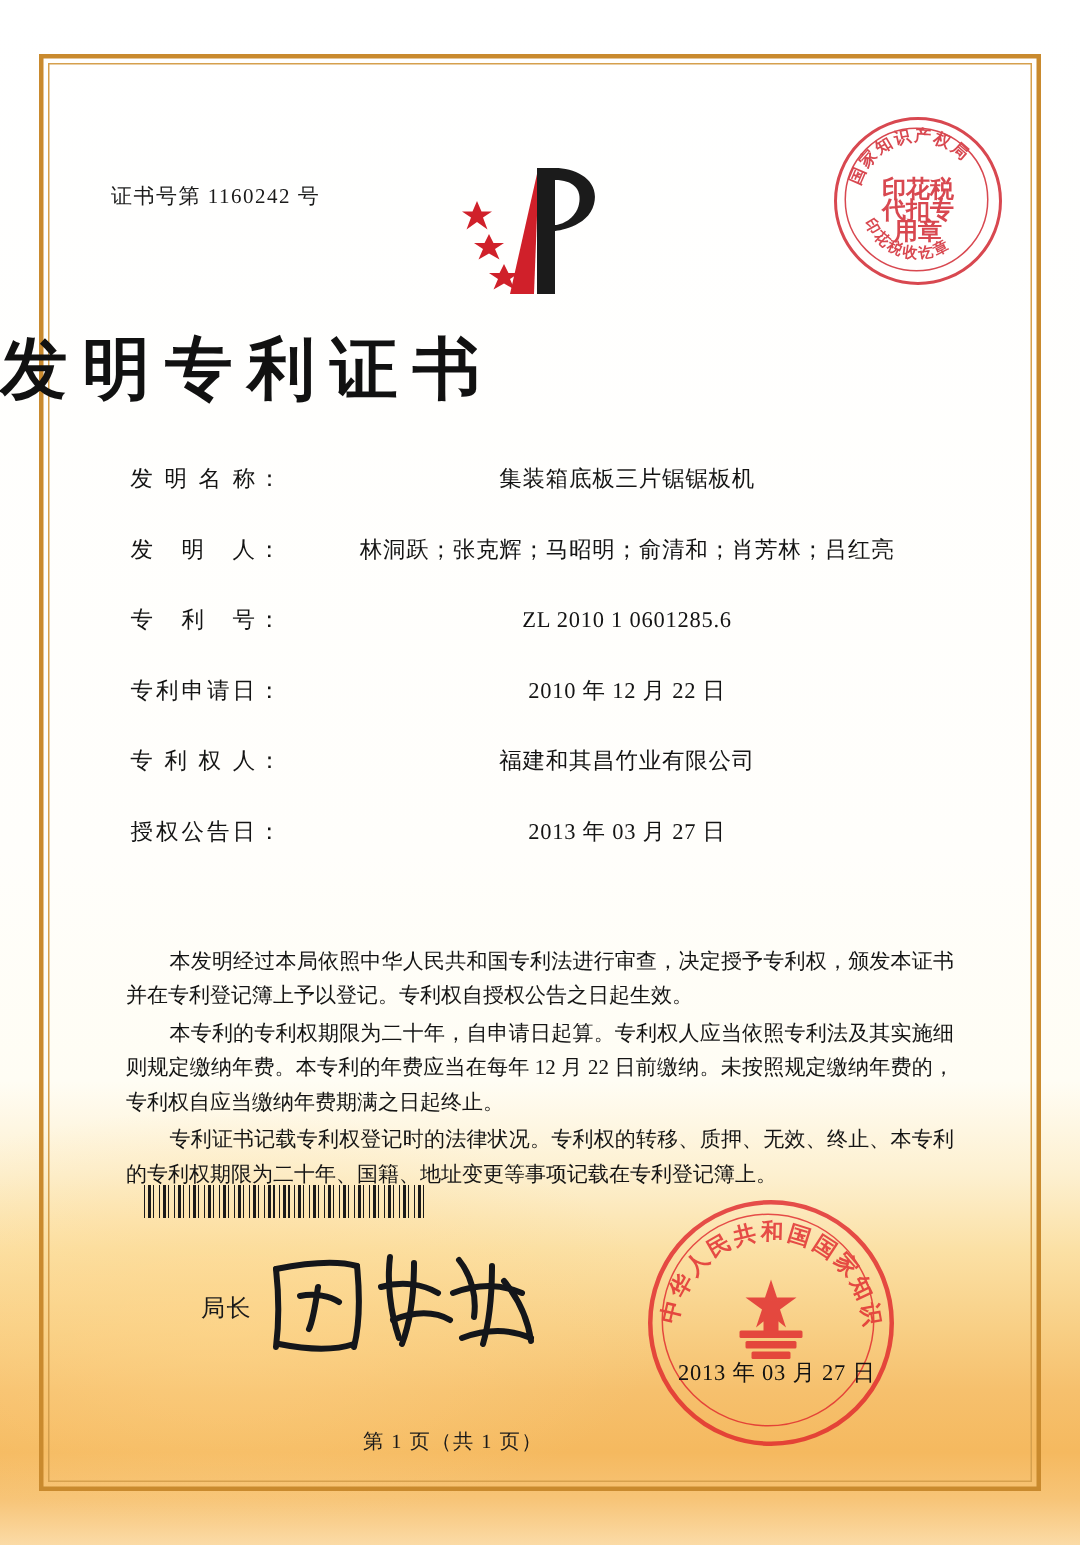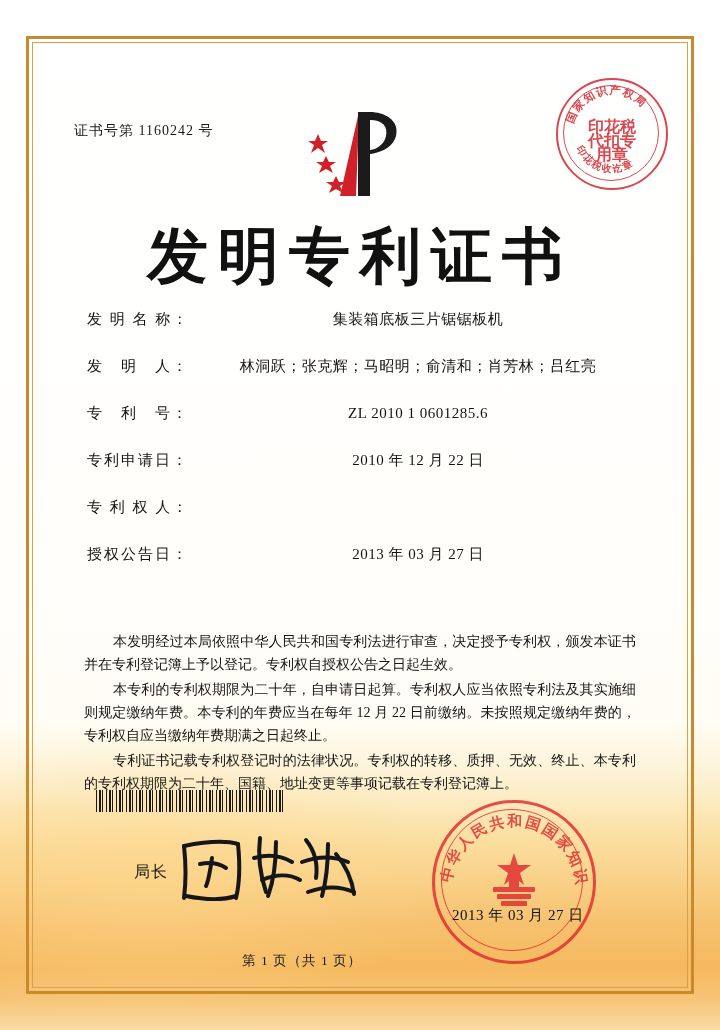--- a/index.html
+++ b/index.html
@@ -80,22 +80,21 @@
     top: 104px;
     width: 120px;
     height: 100px;
   }
   
   .title {
     position: absolute;
     left: 0;
     top: 216px;
     width: 720px;
-    text-align: center;
-    font-size: 61px;
+    font-size: 45px;
     font-weight: bold;
     letter-spacing: 10px;
     color: #111;
     font-family: Liberation Sans, sans-serif;
   }
   
   .seal-top {
     position: absolute;
     left: 556px;
     top: 78px;
@@ -302,20 +301,21 @@
     <div class="field-row">
       <div class="field-label">专　利　号：</div>
       <div class="field-value">ZL 2010 1 0601285.6</div>
     </div>
     <div class="field-row">
       <div class="field-label">专利申请日：</div>
       <div class="field-value">2010 年 12 月 22 日</div>
     </div>
     <div class="field-row">
       <div class="field-label">专 利 权 人：</div>
+      <div class="field-value">福建和其昌竹业有限公司</div>
     </div>
     <div class="field-row">
       <div class="field-label">授权公告日：</div>
       <div class="field-value">2013 年 03 月 27 日</div>
     </div>
   </div>
 
   <div class="paragraphs">
     <p>本发明经过本局依照中华人民共和国专利法进行审查，决定授予专利权，颁发本证书并在专利登记簿上予以登记。专利权自授权公告之日起生效。</p>
     <p>本专利的专利权期限为二十年，自申请日起算。专利权人应当依照专利法及其实施细则规定缴纳年费。本专利的年费应当在每年 12 月 22 日前缴纳。未按照规定缴纳年费的，专利权自应当缴纳年费期满之日起终止。</p>

